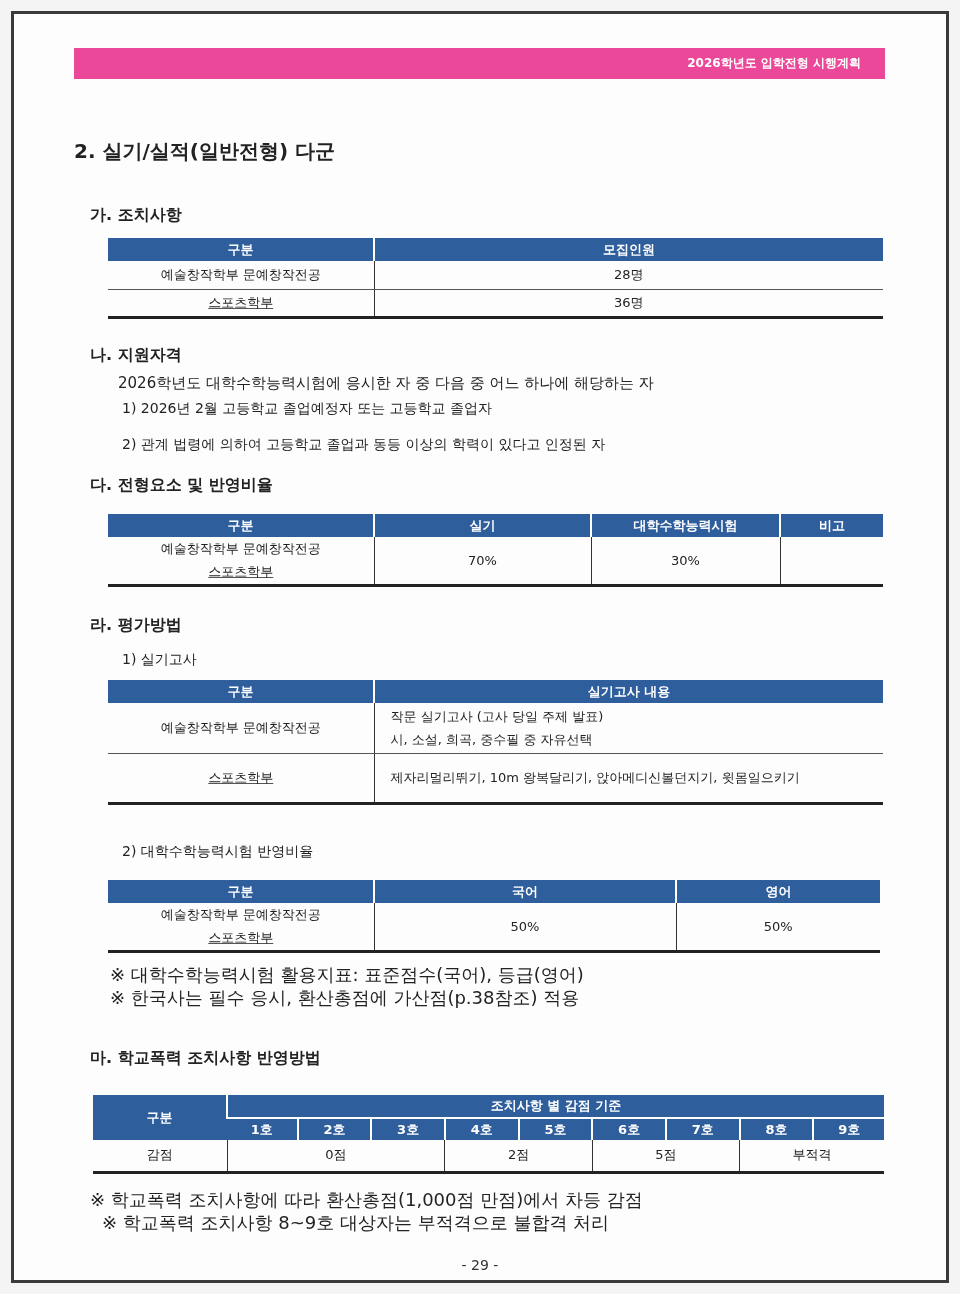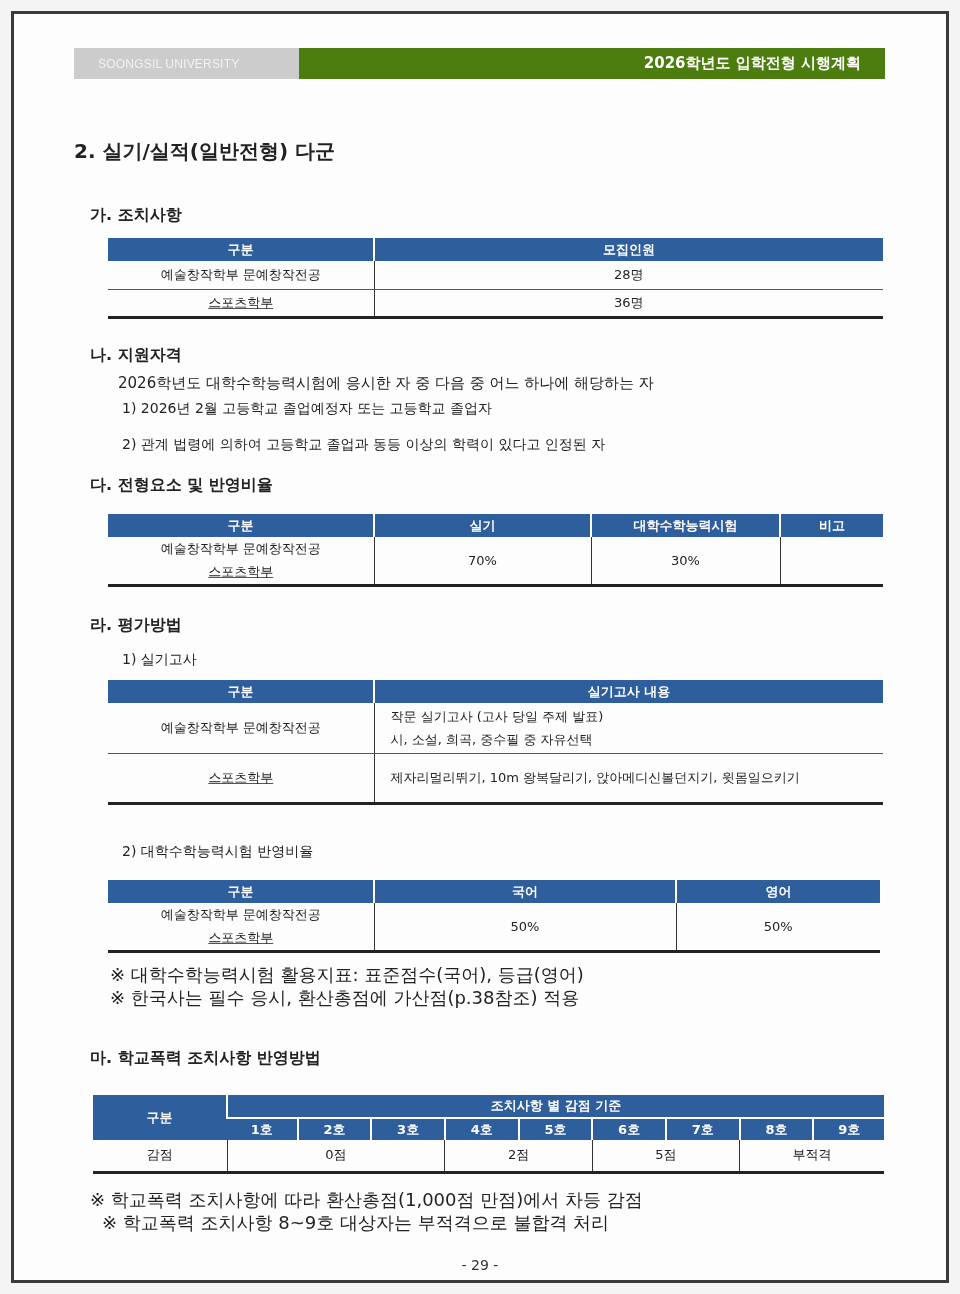--- a/index.html
+++ b/index.html
@@ -5,21 +5,21 @@
   * { box-sizing: border-box; margin: 0; padding: 0; }
   html, body { width: 960px; height: 1294px; background: #f4f4f4; overflow: hidden; }
   body { font-family: "DejaVu Sans", "Liberation Sans", sans-serif; color: #222; position: relative; }
   .page {
     position: absolute; left: 11px; top: 11px; width: 938px; height: 1272px;
     background: #fdfdfd; border: 3px solid #3a3a3a;
   }
   .hdr { position: absolute; left: 74px; top: 48px; width: 811px; height: 31px; display: flex; }
   .hdr-left { width: 225px; height: 100%; background: #cccccc; color: #f2f2f2; font-size: 12px;
     display: flex; align-items: center; padding-left: 24px; letter-spacing: 0.2px; font-family: "Liberation Sans", sans-serif; }
-  .hdr-right { flex: 1; height: 100%; background: #4d7c0f; color: #fff; font-size: 15px; font-weight: bold;
+  .hdr-right { flex: 1; height: 100%; background: #ec4899; color: #fff; font-size: 12px; font-weight: bold;
     display: flex; align-items: center; justify-content: flex-end; padding-right: 24px; }
   .abs { position: absolute; }
   .h1 { font-size: 20px; font-weight: bold; color: #222; }
   .h2 { font-size: 16px; font-weight: bold; color: #222; }
   .p  { font-size: 15px; color: #222; }
   .p2 { font-size: 14px; color: #222; }
   .note { font-size: 18px; color: #222; }
   table { border-collapse: collapse; position: absolute; font-size: 13px; color: #222; }
   th { background: #2f5e9c; color: #fff; font-weight: bold; font-size: 13px; height: 23px;
        border-left: 2px solid #fff; text-align: center; }
@@ -33,21 +33,20 @@
   .u { text-decoration: underline; text-decoration-color: #555; }
   .pg { position: absolute; left: 0; width: 100%; top: 1257px; text-align: center; font-size: 14px; color: #333; }
   .tbl5 th.sub { border-top: 2px solid #fff; height: 22px; }
 </style>
 </head>
 <body>
 
 <div class="page"></div>
 
 <div class="hdr">
-  <div class="hdr-left">SOONGSIL UNIVERSITY</div>
   <div class="hdr-right">2026학년도 입학전형 시행계획</div>
 </div>
 
 <div class="abs h1" style="left:74px; top:138px;">2. 실기/실적(일반전형) 다군</div>
 
 <div class="abs h2" style="left:90px; top:205px;">가. 조치사항</div>
 <table style="left:108px; top:238px; width:775px;">
   <thead>
     <tr>
       <th style="width:266px;">구분</th>

